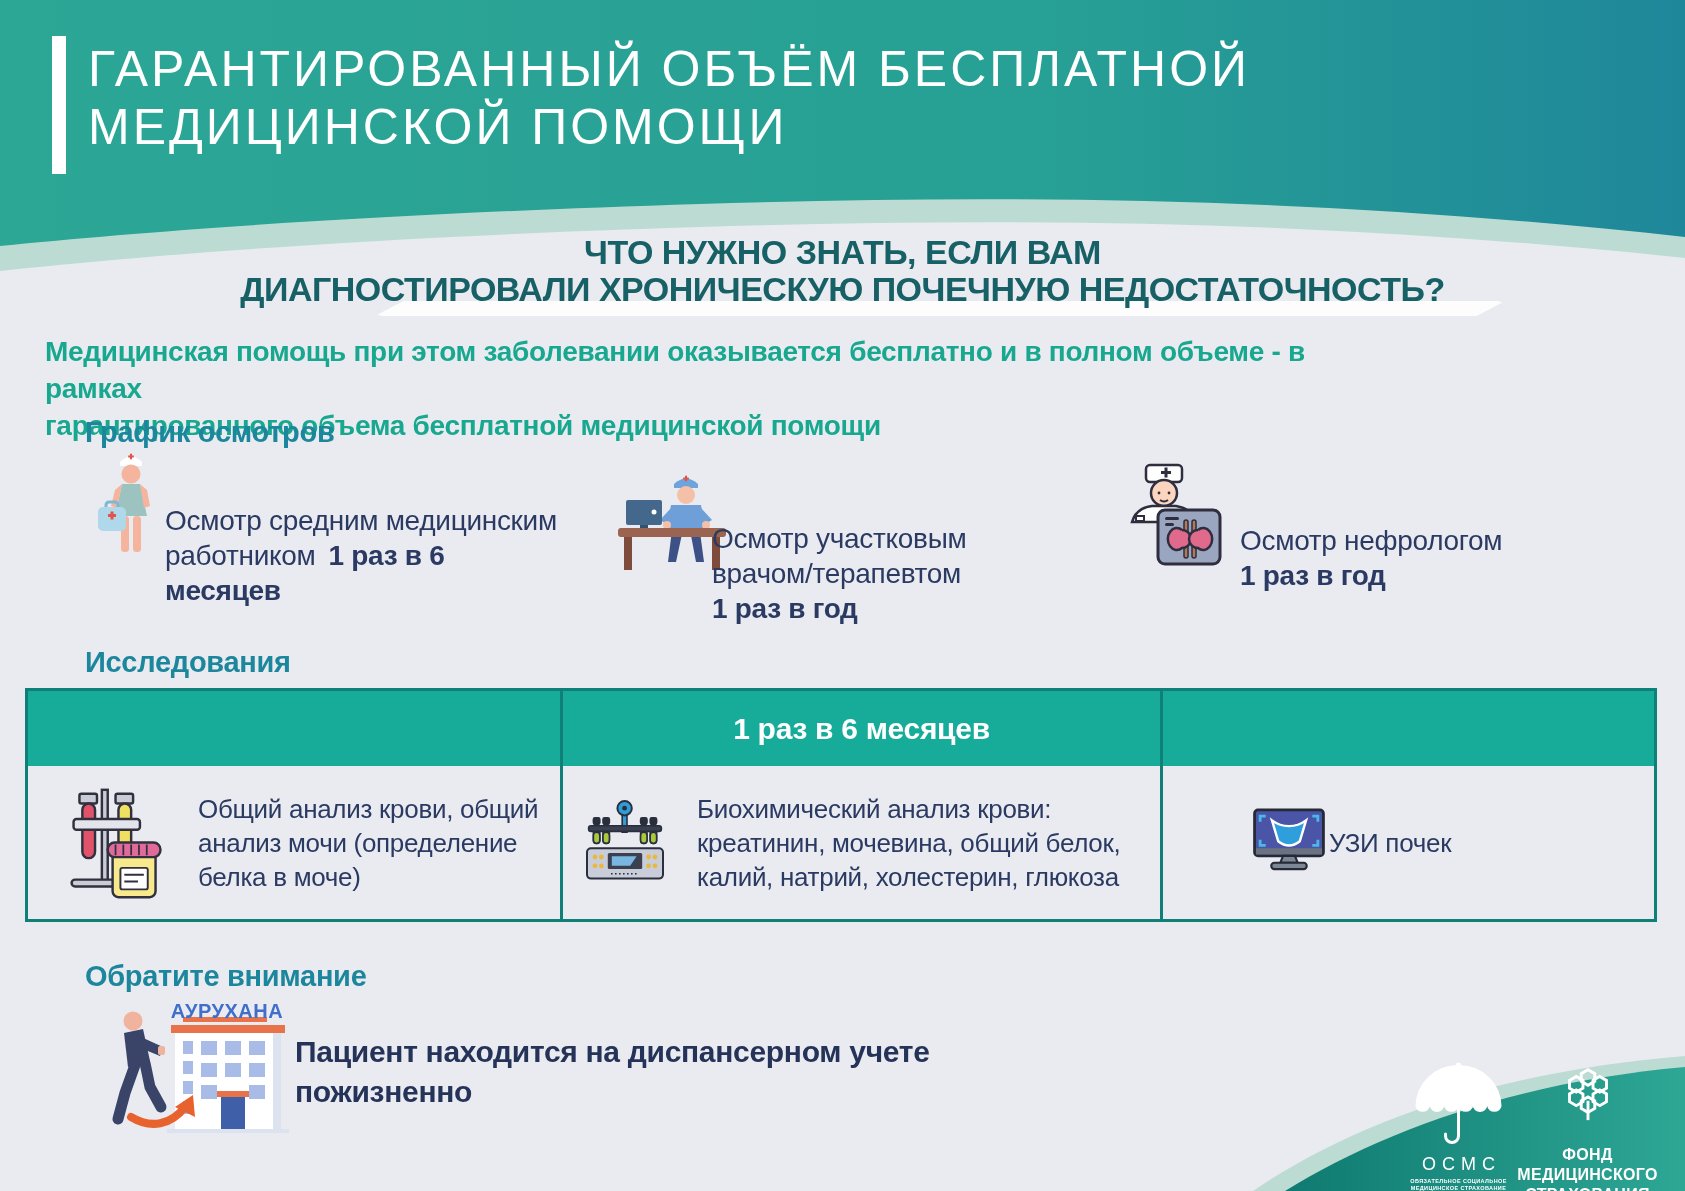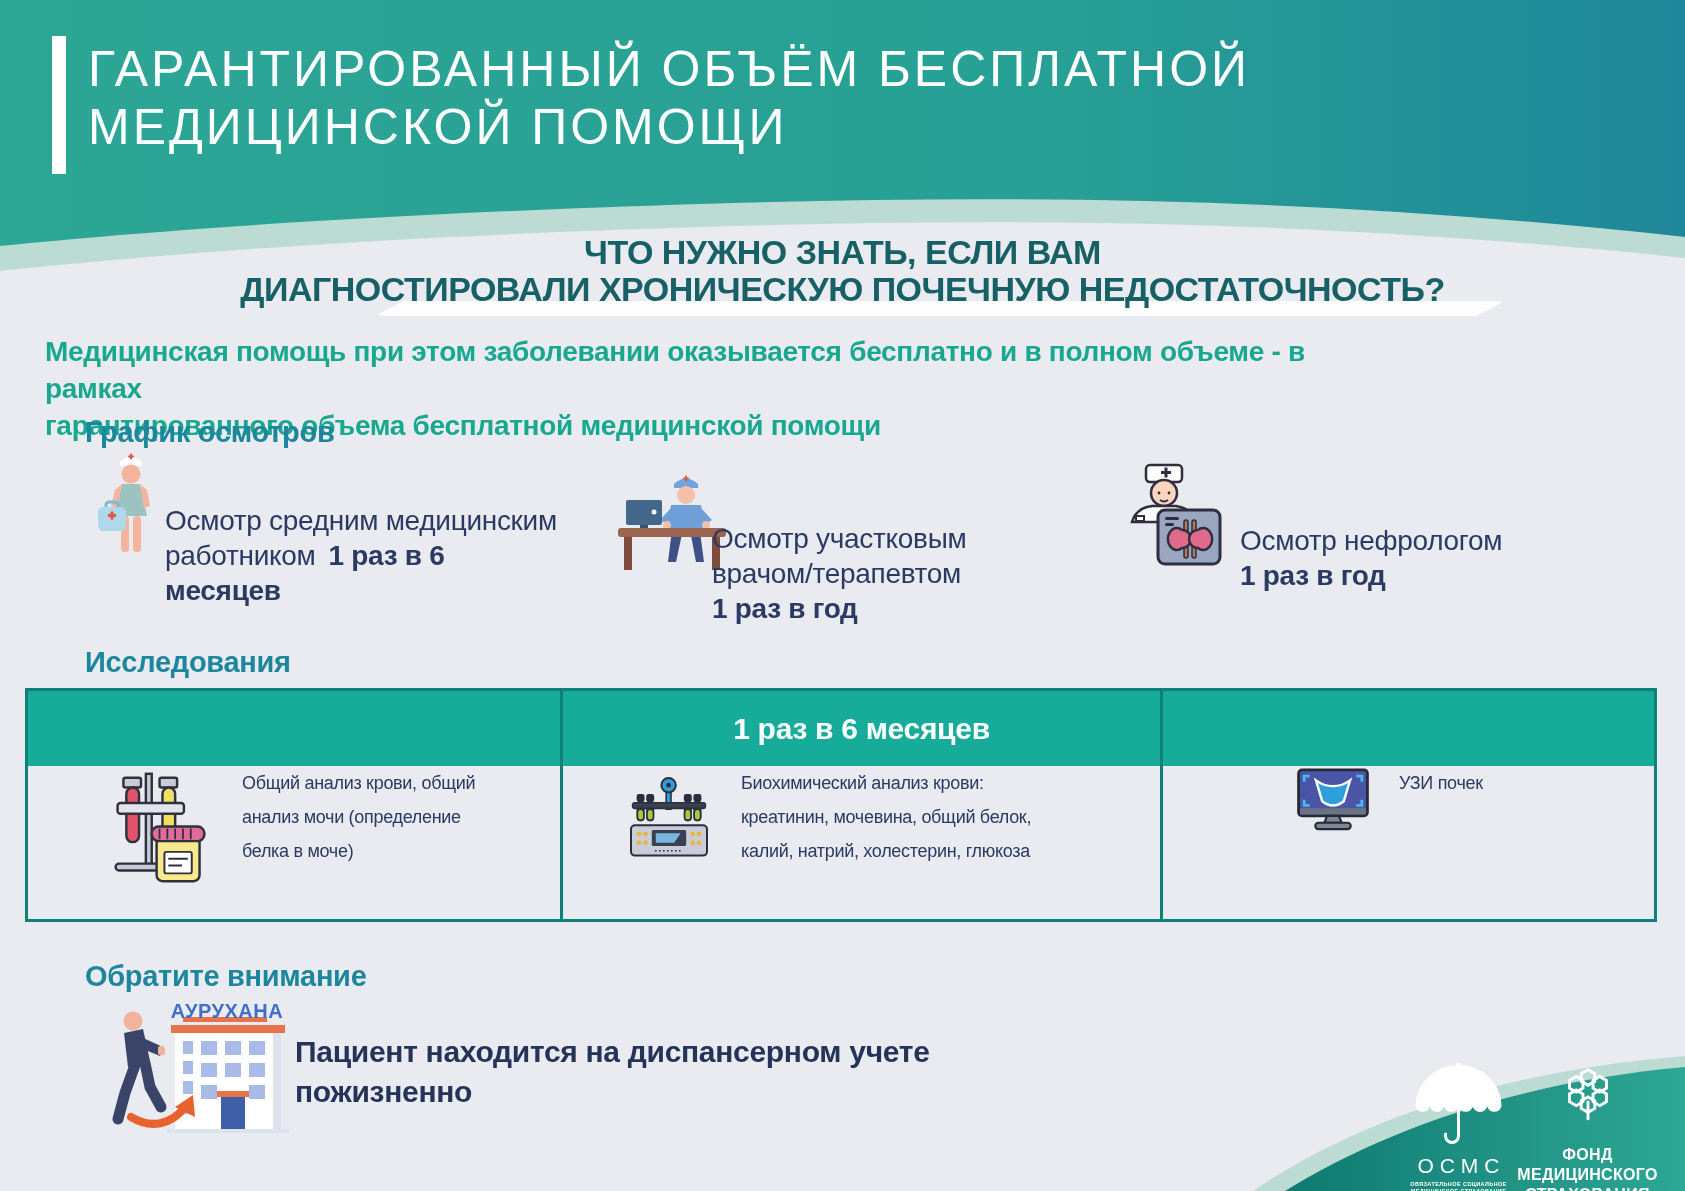--- a/index.html
+++ b/index.html
@@ -51,42 +51,42 @@
     position:absolute; left:25px; top:688px; width:1632px; height:234px;
     border:3px solid #0E8077; display:flex;
   }
   .res-col { display:flex; flex-direction:column; }
   .res-col + .res-col { border-left:3px solid #0E8077; }
   .res-col .head {
     height:75px; background:#16AC99; color:#ffffff; font-weight:bold; font-size:30px;
     display:flex; align-items:center; justify-content:center; letter-spacing:-0.3px;
   }
   .res-col .cell {
-    flex:1; display:flex; align-items:flex-start;
-    color:#2B3A62; font-size:18px; line-height:34px; letter-spacing:-0.3px;margin-left:44px;
+    flex:1; display:flex; align-items:center;
+    color:#2B3A62; font-size:26px; line-height:34px; letter-spacing:-0.3px;
   }
   .cell-text { white-space:pre-line; }
   .col-1 { width:532px; } .col-2 { width:600px; } .col-3 { flex:1; }
   .col-1 .cell { padding-left:28px; gap:20px; }
   .col-2 .cell { padding-left:16px; gap:26px; }
-  .col-3 .cell { padding-left:86px; gap:26px; }
+  .col-3 .cell { padding-left:86px; }
   
   .note-label {
     position:absolute; left:157px; top:1000px; width:140px; text-align:center;
     color:#3F6ECB; font-weight:bold; font-size:20px; letter-spacing:0.5px;
   }
   .note-text {
     position:absolute; left:295px; top:1032px; width:660px;
     color:#253358; font-weight:bold; font-size:30px; line-height:40px;
     letter-spacing:-0.3px; white-space:pre-line;
   }
   
   .corner-curve { position:absolute; left:1190px; top:1040px; width:495px; height:151px; }
   .osms-logo { position:absolute; left:1410px; top:1060px; width:97px; text-align:center; color:#fff; }
-  .osms-label { font-size:21px; letter-spacing:6px; margin-top:2px; padding-left:6px; }
+  .osms-label { font-size:18px; letter-spacing:6px; margin-top:2px; padding-left:6px; }
   .osms-caption { font-size:5.5px; font-weight:bold; line-height:7px; letter-spacing:0.4px; margin-top:3px; }
   .fund-logo { position:absolute; left:1505px; top:1062px; width:165px; text-align:center; color:#fff; }
   .fund-name { font-size:16px; font-weight:bold; line-height:20px; margin-top:17px; letter-spacing:0.3px; }
 </style>
 </head>
 <body>
 
 <div class="page">
 
   <svg class="header-curve" viewBox="0 0 1685 275" preserveAspectRatio="none">

